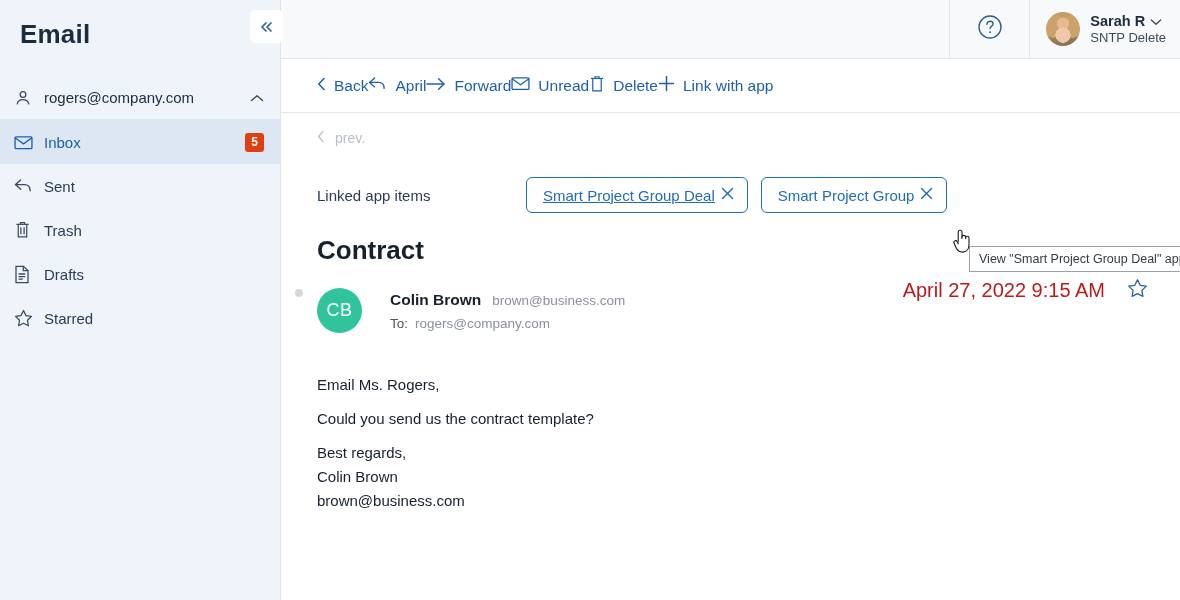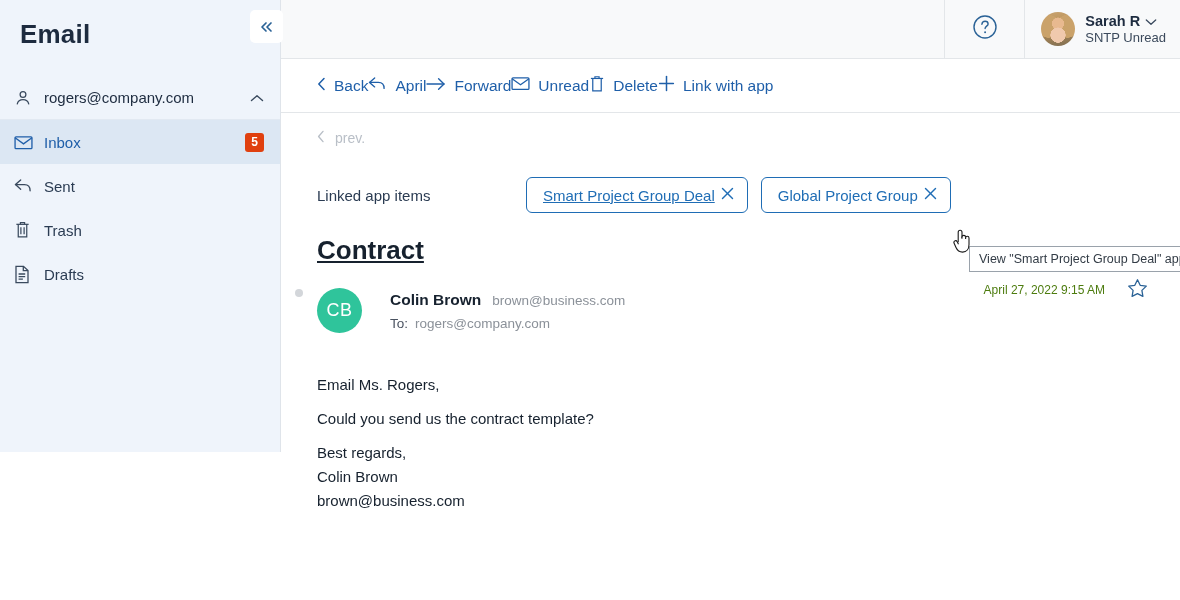--- a/index.html
+++ b/index.html
@@ -6,21 +6,21 @@
   html, body {
     width: 1180px; height: 600px;
     font-family: "Liberation Sans", sans-serif;
     background: #ffffff;
     overflow: hidden;
   }
   .app { position: relative; width: 1180px; height: 600px; display: flex; }
 
   
   .sidebar {
-    width: 281px; height: 452px;
+    width: 281px; height: 600px;
     background: #eff4fb;
     border-right: 1px solid #dfe4ea;
     flex: 0 0 281px;
     position: relative;
   }
   .sidebar-title {
     font-size: 26px; font-weight: bold; color: #1d2b3f;
     padding: 19px 0 0 20px; letter-spacing: .2px;
   }
   .collapse-btn {
@@ -139,21 +139,20 @@
     padding: 5px 9px; white-space: nowrap; z-index: 8;
   }
   .cursor-hand {
     position: absolute; left: 670px; top: 228px; z-index: 9;
     pointer-events: none;
   }
 
   .subject {
     font-size: 26px; font-weight: bold; color: #16212e;
     padding: 18px 0 0 36px;
-    text-decoration: underline;
   }
 
   .msg-head {
     display: flex; align-items: flex-start;
     padding: 22px 0 0 36px; position: relative;
   }
   .dot-unread {
     position: absolute; left: 14px; top: 23px;
     width: 8px; height: 8px; border-radius: 50%; background: #d3d6da;
   }
@@ -167,21 +166,21 @@
   .msg-line1 { display: flex; align-items: baseline; gap: 11px; }
   .sender-name { font-size: 15.5px; font-weight: bold; color: #16212e; }
   .sender-mail { font-size: 13.5px; color: #8b9199; }
   .msg-line2 { margin-top: 7px; display: flex; align-items: baseline; gap: 7px; }
   .to-label { font-size: 13.5px; color: #4a5260; }
   .to-mail { font-size: 13.5px; color: #8b9199; }
   .msg-right {
     position: absolute; right: 32px; top: 12px;
     display: flex; align-items: center; gap: 22px;
   }
-  .msg-date { font-size: 12px; color: #4d7c0f; white-space: nowrap; }
+  .msg-date { font-size: 20px; color: #b91c1c; white-space: nowrap; }
 
   .body {
     padding: 44px 0 0 36px;
     font-size: 15px; color: #16212e; line-height: 1;
   }
   .body p { margin-bottom: 19px; }
   .body p.tight { margin-bottom: 9px; }
 </style>
 </head>
 <body>
@@ -252,20 +251,28 @@
       <span class="ico">
         <svg width="16" height="19" viewBox="0 0 16 19" fill="none" stroke="#3a4a5e" stroke-width="1.3">
           <path d="M2 1.3h7.5L14 5.6v12.1H2z"></path>
             <polyline points="9.3,1.4 9.3,5.7 14,5.7"></polyline>
           <path d="M4.6 9h6.6M4.6 11.6h6.6M4.6 14.2h4.3"></path>
         </svg>
       </span>
       <span class="lbl">Drafts</span>
     </div>
 
+    <div class="nav-item">
+      <span class="ico">
+        <svg width="19" height="18" viewBox="0 0 20 19" fill="none" stroke="#3a4a5e" stroke-width="1.3" stroke-linejoin="round">
+          <polygon points="10,1.6 12.6,7 18.4,7.8 14.2,11.9 15.2,17.7 10,15 4.8,17.7 5.8,11.9 1.6,7.8 7.4,7"></polygon>
+        </svg>
+      </span>
+      <span class="lbl">Starred</span>
+    </div>
   </div>
 
   <div class="main">
 
     <div class="topbar">
       <div class="topbar-spacer"></div>
 
       <div class="help-cell">
         <span>
           <svg width="26" height="26" viewBox="0 0 26 26" fill="none" stroke="#2a6296" stroke-width="1.4">
@@ -280,21 +287,21 @@
         <div class="avatar-photo"></div>
         <div class="user-text">
           <div class="user-name">
             <span>Sarah R</span>
             <span>
               <svg width="12" height="8" viewBox="0 0 12 8" fill="none" stroke="#3a4a5e" stroke-width="1.3" stroke-linecap="round" stroke-linejoin="round">
                 <polyline points="1.3,2 6,6.3 10.7,2"></polyline>
               </svg>
             </span>
           </div>
-          <div class="user-org">SNTP Unread</div>
+          <div class="user-org">SNTP Delete</div>
         </div>
       </div>
     </div>
 
     <div class="toolbar">
       <button class="tb-btn">
         <span>
           <svg width="9" height="14" viewBox="0 0 9 14" fill="none" stroke="#1f5fa9" stroke-width="1.5" stroke-linecap="round" stroke-linejoin="round">
             <polyline points="7,1.5 1.8,7 7,12.5"></polyline>
           </svg>
@@ -372,21 +379,21 @@
         <div class="chip hovered">
           <span class="chip-label">Smart Project Group Deal</span>
           <span class="chip-x">
             <svg width="13" height="13" viewBox="0 0 13 13" fill="none" stroke="#1f6db5" stroke-width="1.4" stroke-linecap="round">
               <line x1="1.5" y1="1.5" x2="11.5" y2="11.5"></line>
                 <line x1="11.5" y1="1.5" x2="1.5" y2="11.5"></line>
             </svg>
           </span>
         </div>
         <div class="chip">
-          <span class="chip-label">Global Project Group</span>
+          <span class="chip-label">Smart Project Group</span>
           <span class="chip-x">
             <svg width="13" height="13" viewBox="0 0 13 13" fill="none" stroke="#1f6db5" stroke-width="1.4" stroke-linecap="round">
               <line x1="1.5" y1="1.5" x2="11.5" y2="11.5"></line>
                 <line x1="11.5" y1="1.5" x2="1.5" y2="11.5"></line>
             </svg>
           </span>
         </div>
       </div>
     </div>
 

